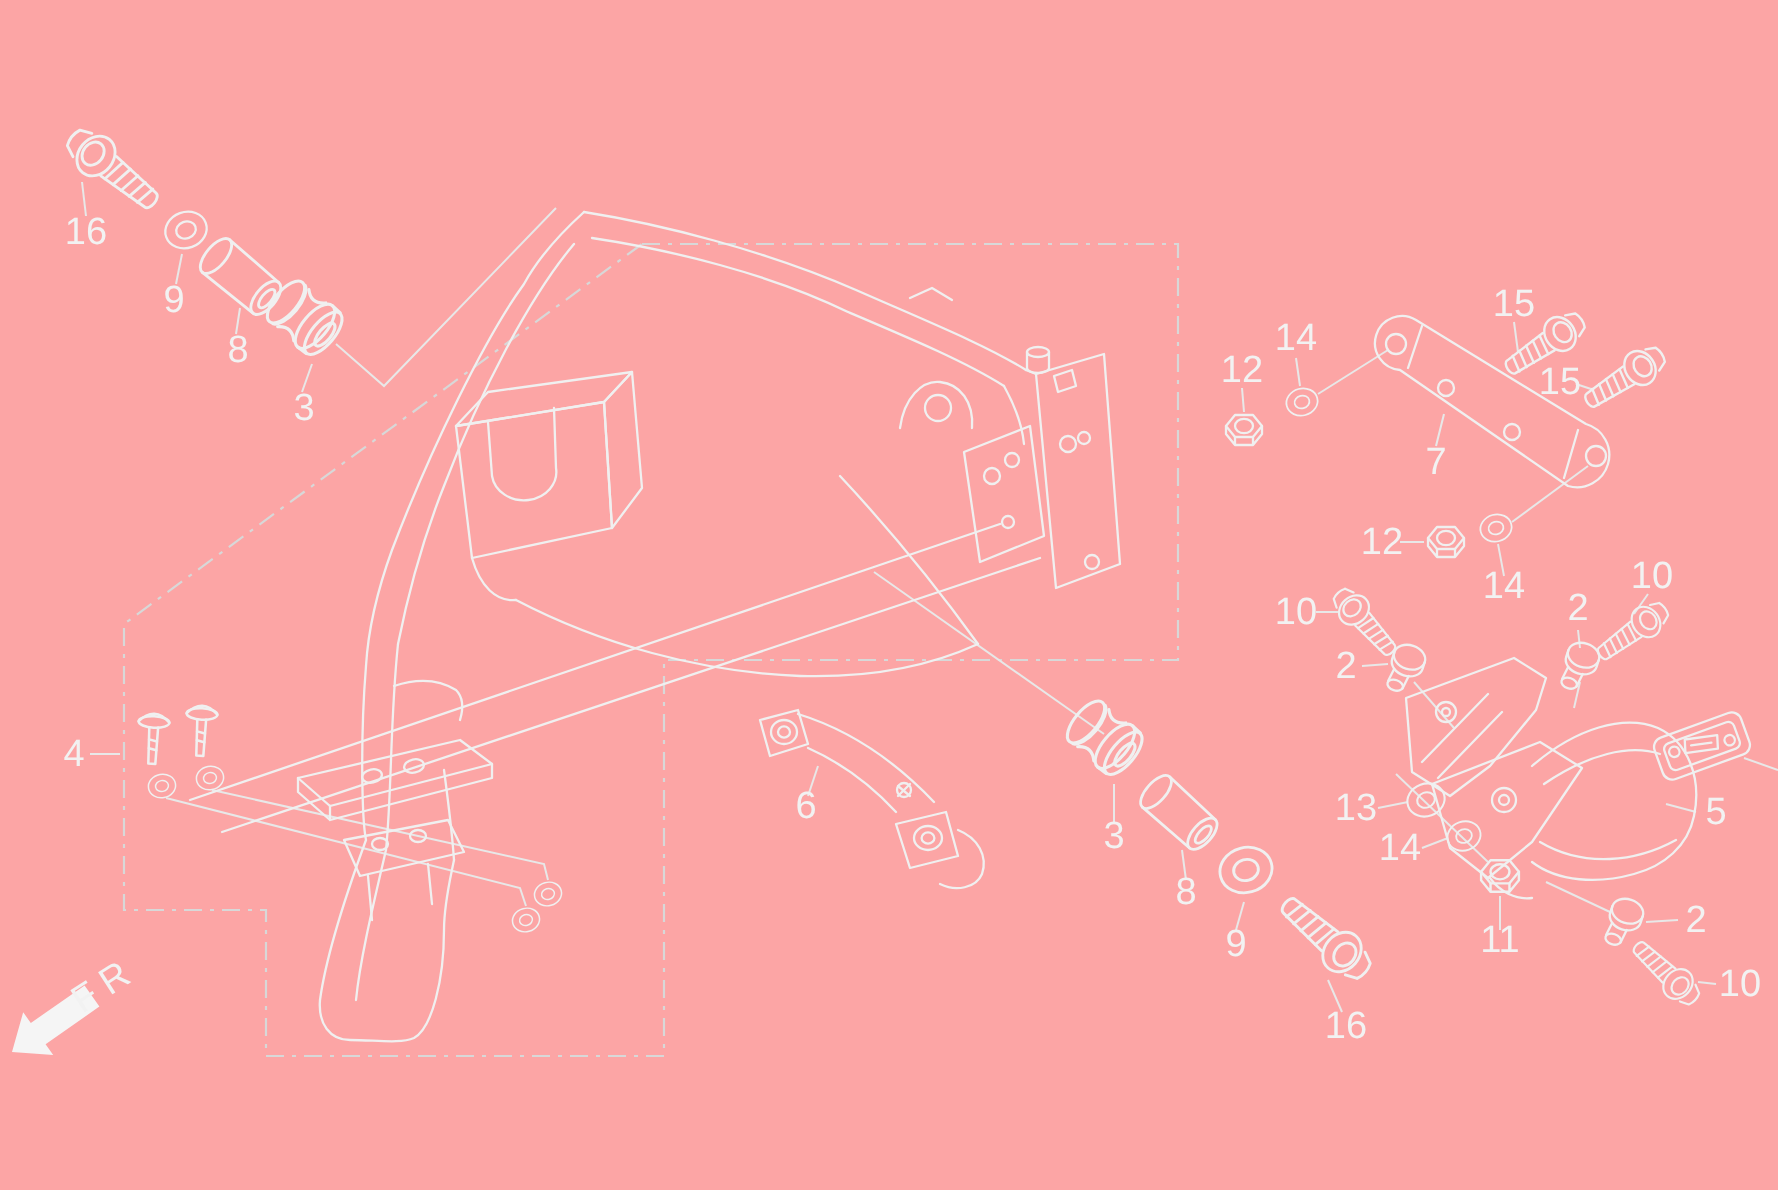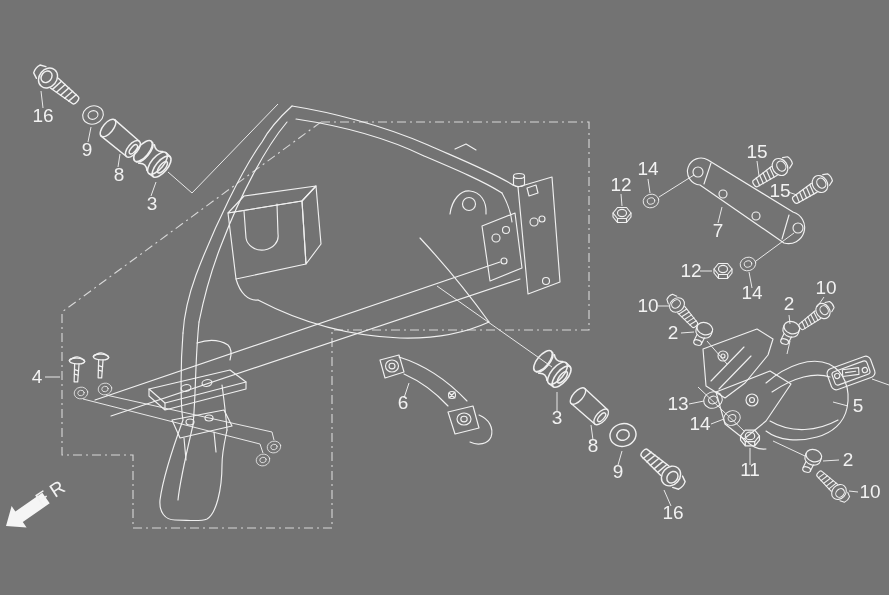--- a/index.html
+++ b/index.html
@@ -1,16 +1,16 @@
 <!DOCTYPE html>
 <html><head>
 <meta charset="utf-8">
 <style>
   html,body{margin:0;padding:0;background:#000;}
-  .stage{position:relative;width:889px;height:595px;background:#737373;overflow:hidden;}
+  .stage{position:relative;width:889px;height:595px;background:#fca5a5;overflow:hidden;}
   svg text{font-family:"Liberation Sans", sans-serif;font-size:19px;fill:#f2f2f2;}
   svg text.fr-label{font-size:19px;letter-spacing:5px;}
   .art{stroke:#f0f0f0;fill:none;stroke-width:1.15;stroke-linecap:round;stroke-linejoin:round;}
   .thin{stroke:#e8e8e8;fill:none;stroke-width:1;}
   .dash{stroke:#d8d8d8;fill:none;stroke-width:1.1;stroke-dasharray:9 4 2 4;}
 </style>
 </head>
 <body>
 
 <div class="stage">

